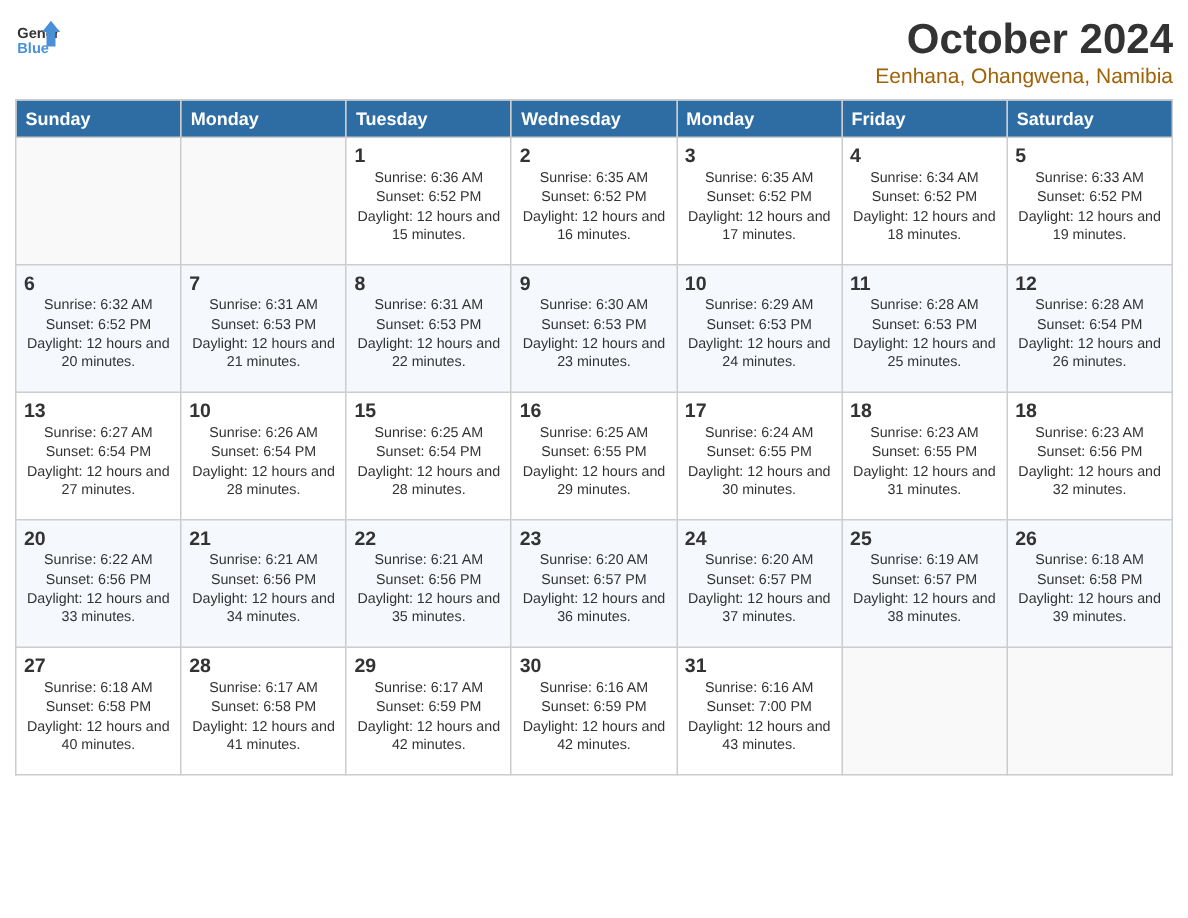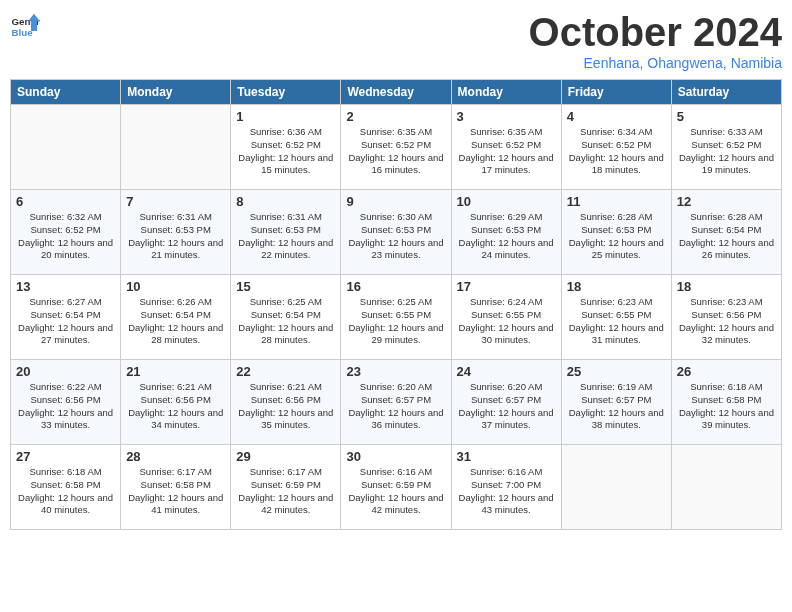--- a/index.html
+++ b/index.html
@@ -20,27 +20,27 @@
       display: flex;
       align-items: center;
       gap: 4px;
     }
     .logo-icon {
       width: 30px;
       height: 30px;
     }
     .title-block { text-align: right; }
     .month-title {
-      font-size: 40px;
+      font-size: 28px;
       font-weight: bold;
       color: #333;
     }
     .subtitle {
       font-size: 14px;
-      color: #3b82f6;
+      color: #a16207;
     }
     table {
       width: 100%;
       border-collapse: collapse;
       table-layout: fixed;
     }
     th {
       background-color: #2e6da4;
       color: #fff;
       text-align: left;

